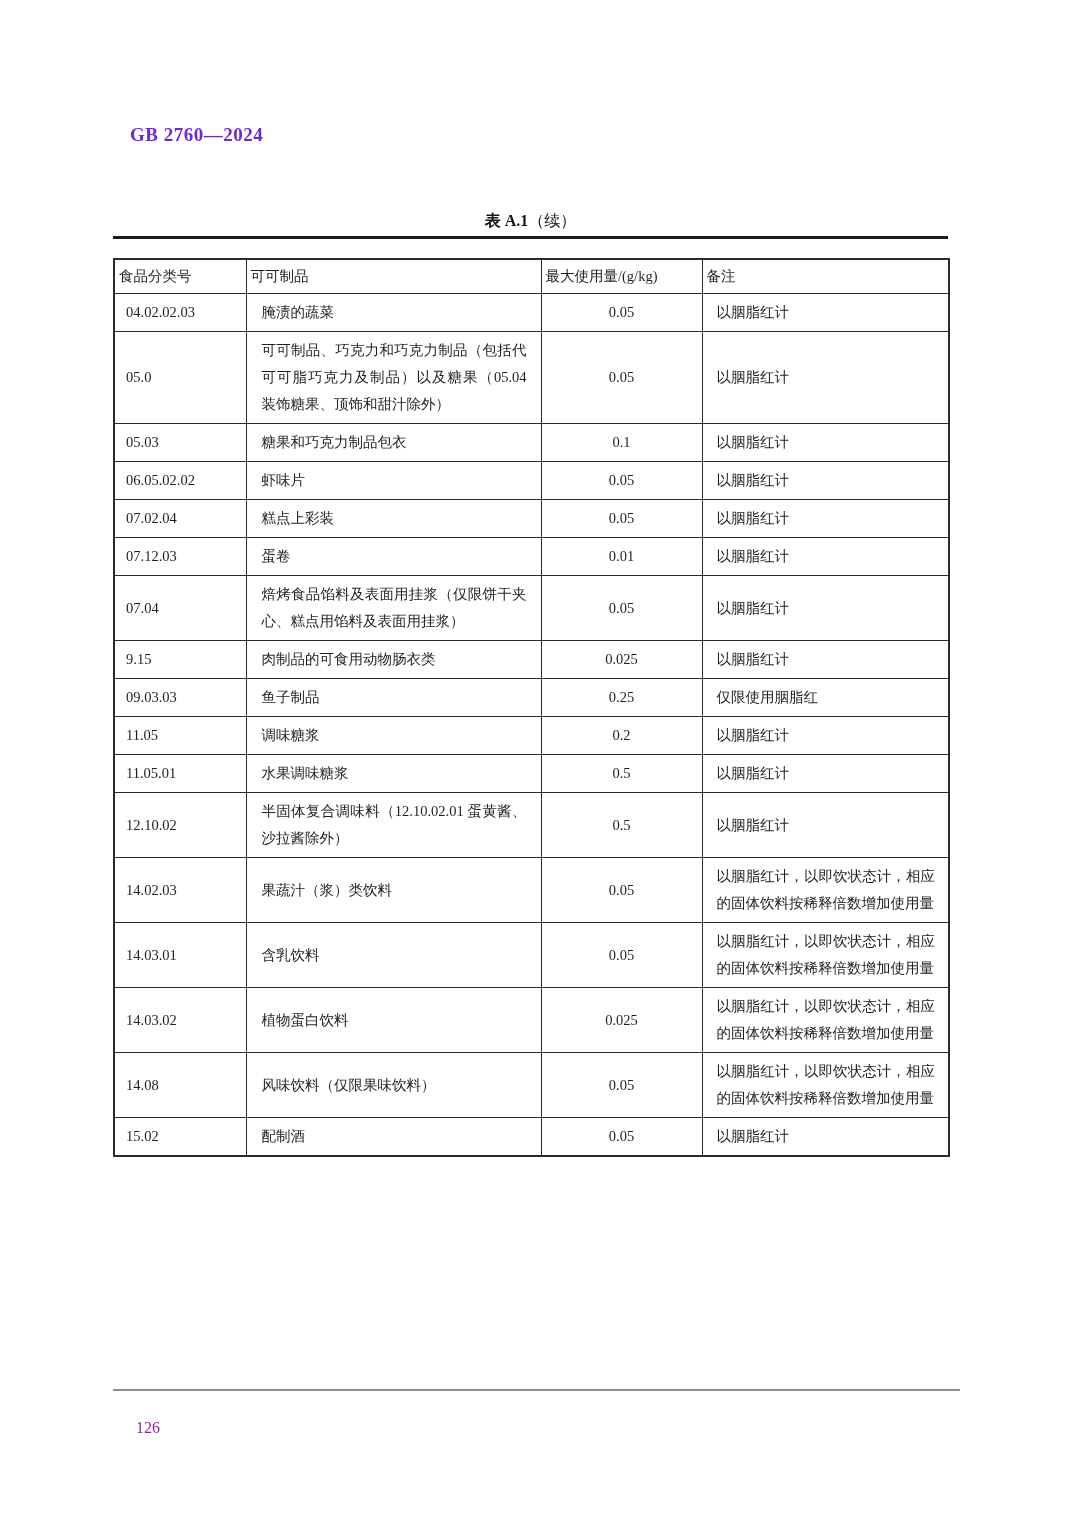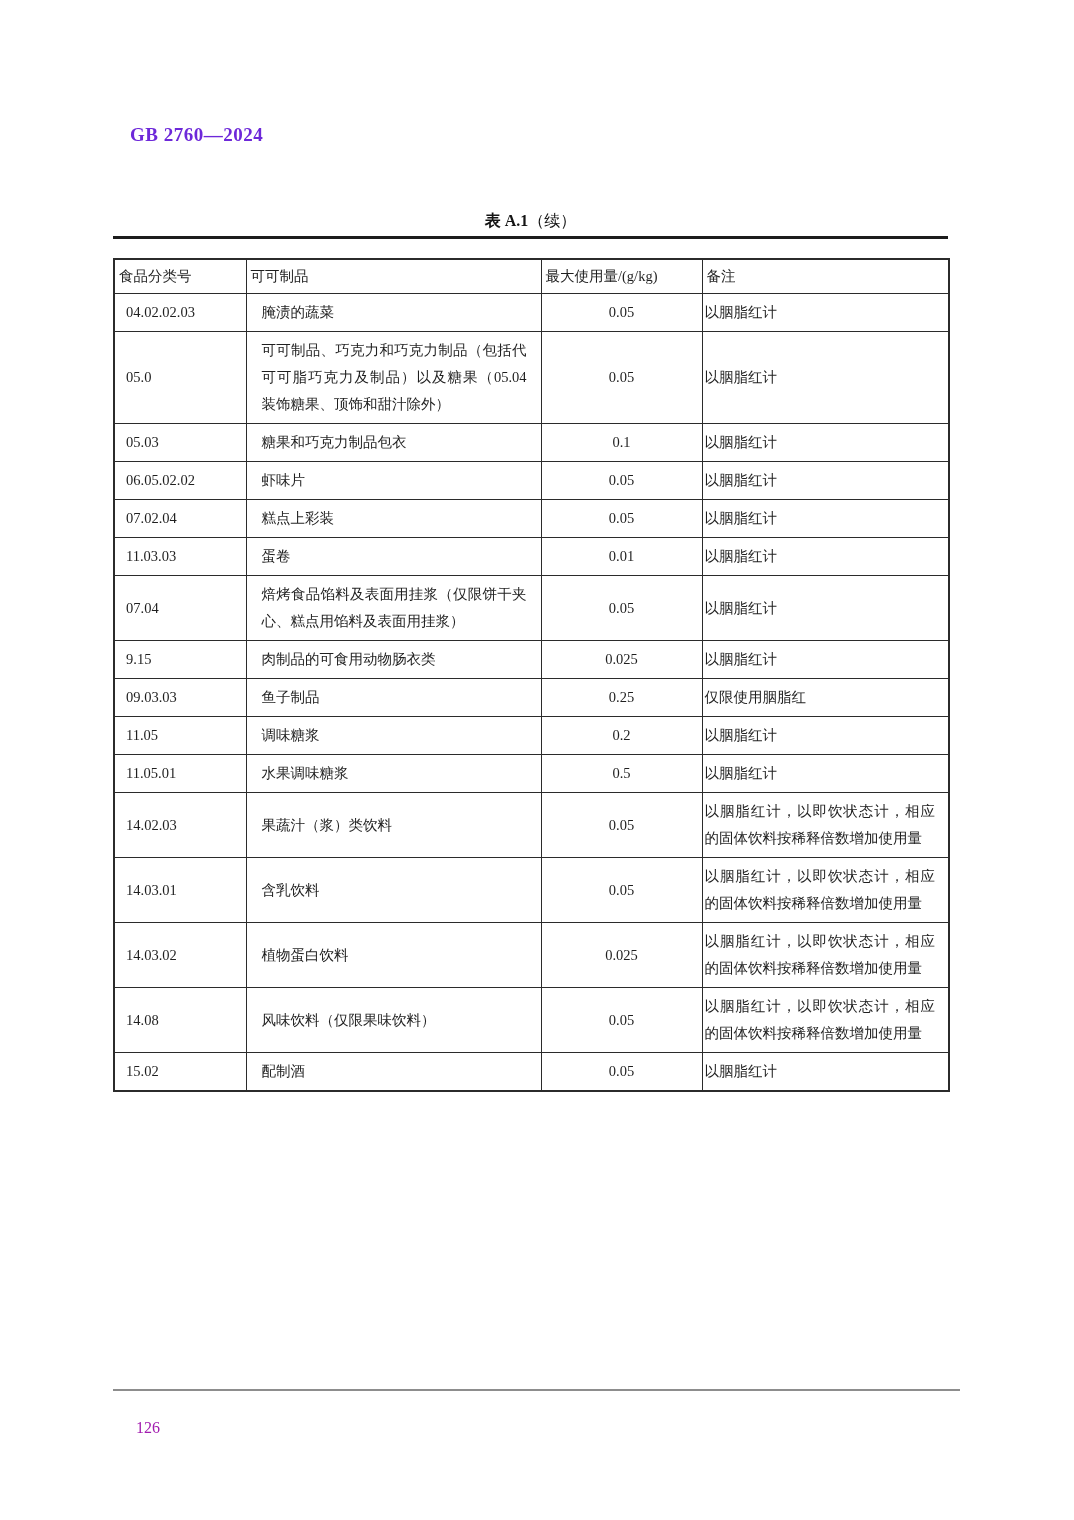--- a/index.html
+++ b/index.html
@@ -77,21 +77,21 @@
   td.cell-name {
     text-align: justify;
     padding: 5px 14px 5px 15px;
   }
   td.cell-max {
     text-align: center;
     padding: 5px 4px;
   }
   td.cell-note {
     text-align: justify;
-    padding: 5px 13px 5px 2px;
+    padding: 5px 13px 5px 14px;
     margin-left: 20px;
   }
   .footer-rule {
     position: absolute;
     left: 113px;
     top: 1389px;
     width: 847px;
     height: 2px;
     background: #8d8d8d;
   }
@@ -154,21 +154,21 @@
           <td class="cell-max">0.05</td>
           <td class="cell-note">以胭脂红计</td>
         </tr>
         <tr>
           <td class="cell-code">07.02.04</td>
           <td class="cell-name">糕点上彩装</td>
           <td class="cell-max">0.05</td>
           <td class="cell-note">以胭脂红计</td>
         </tr>
         <tr>
-          <td class="cell-code">11.03.03</td>
+          <td class="cell-code">07.12.03</td>
           <td class="cell-name">蛋卷</td>
           <td class="cell-max">0.01</td>
           <td class="cell-note">以胭脂红计</td>
         </tr>
         <tr>
           <td class="cell-code">07.04</td>
           <td class="cell-name">焙烤食品馅料及表面用挂浆（仅限饼干夹心、糕点用馅料及表面用挂浆）</td>
           <td class="cell-max">0.05</td>
           <td class="cell-note">以胭脂红计</td>
         </tr>
@@ -190,20 +190,26 @@
           <td class="cell-max">0.2</td>
           <td class="cell-note">以胭脂红计</td>
         </tr>
         <tr>
           <td class="cell-code">11.05.01</td>
           <td class="cell-name">水果调味糖浆</td>
           <td class="cell-max">0.5</td>
           <td class="cell-note">以胭脂红计</td>
         </tr>
         <tr>
+          <td class="cell-code">12.10.02</td>
+          <td class="cell-name">半固体复合调味料（12.10.02.01 蛋黄酱、沙拉酱除外）</td>
+          <td class="cell-max">0.5</td>
+          <td class="cell-note">以胭脂红计</td>
+        </tr>
+        <tr>
           <td class="cell-code">14.02.03</td>
           <td class="cell-name">果蔬汁（浆）类饮料</td>
           <td class="cell-max">0.05</td>
           <td class="cell-note">以胭脂红计，以即饮状态计，相应的固体饮料按稀释倍数增加使用量</td>
         </tr>
         <tr>
           <td class="cell-code">14.03.01</td>
           <td class="cell-name">含乳饮料</td>
           <td class="cell-max">0.05</td>
           <td class="cell-note">以胭脂红计，以即饮状态计，相应的固体饮料按稀释倍数增加使用量</td>

